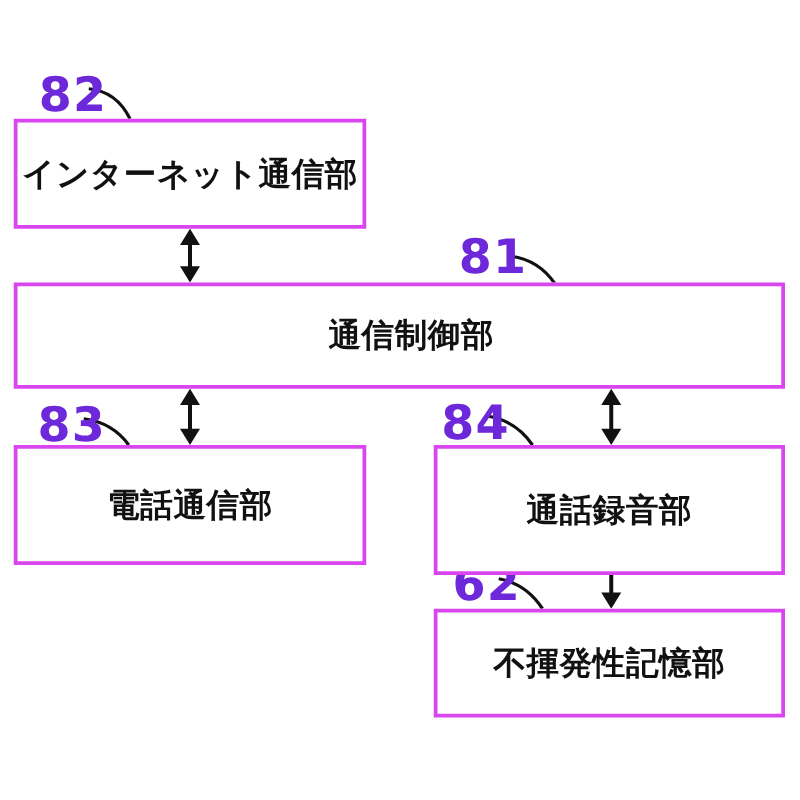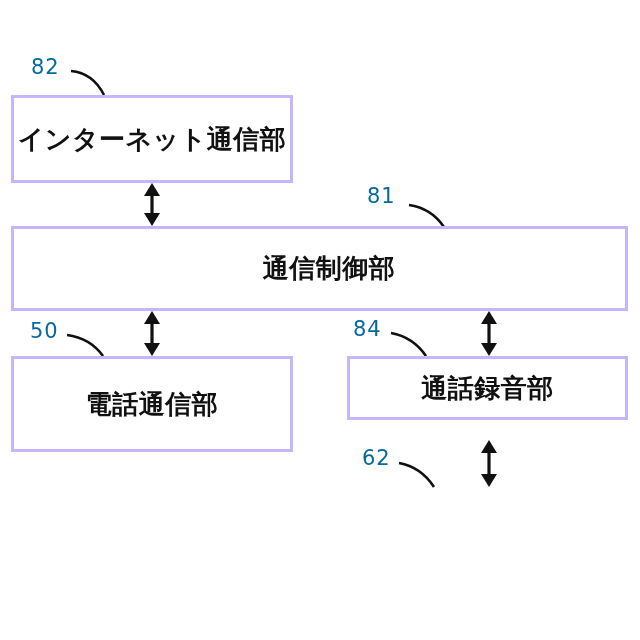--- a/index.html
+++ b/index.html
@@ -10,55 +10,55 @@
   .figure {
     position: relative;
     width: 640px;
     height: 640px;
     background: #ffffff;
     font-family: "DejaVu Sans", sans-serif;
     overflow: hidden;
   }
   .box {
     position: absolute;
-    border: 3px solid #c4b5fd;
+    border: 3px solid #d946ef;
     background: #ffffff;
     display: flex;
     align-items: center;
     justify-content: center;
     box-sizing: border-box;
   }
   .box-label {
     font-size: 26px;
     font-weight: 700;
     color: #111111;
     letter-spacing: 0.5px;
     white-space: nowrap;
   }
   .ref-num {
     position: absolute;
-    font-size: 21px;
-    font-weight: 400;
-    color: #0369a1;
+    font-size: 38px;
+    font-weight: 700;
+    color: #6d28d9;
     line-height: 1;
     letter-spacing: 1px;
   }
   .connector-layer {
     position: absolute;
     left: 0;
     top: 0;
     width: 640px;
     height: 640px;
     pointer-events: none;
   }
   
   #box-internet-comm   { left: 11px;  top: 95px;  width: 282px; height: 88px; }
   #box-comm-control    { left: 11px;  top: 226px; width: 617px; height: 85px; padding-left: 19px; }
   #box-phone-comm      { left: 11px;  top: 356px; width: 282px; height: 96px; }
-  #box-call-recording  { left: 347px; top: 356px; width: 281px; height: 64px; }
+  #box-call-recording  { left: 347px; top: 356px; width: 281px; height: 104px; }
   #box-nonvol-memory   { left: 347px; top: 487px; width: 281px; height: 87px; }
   
   #ref-82 { left: 31px;  top: 57px;  }
   #ref-81 { left: 367px; top: 186px; text-align: center; }
   #ref-83 { left: 30px;  top: 321px; }
   #ref-84 { left: 353px; top: 319px; text-align: right; }
   #ref-62 { left: 362px; top: 448px; text-align: center; }
 </style>
 </head>
 <body>
@@ -93,34 +93,37 @@
 
     <path d="M 71 71 Q 93 73 104 95" fill="none" stroke="#111111" stroke-width="2.6"></path>
     <path d="M 409 205 Q 431 208 444 227" fill="none" stroke="#111111" stroke-width="2.6"></path>
     <path d="M 67 335 Q 90 338 103 356" fill="none" stroke="#111111" stroke-width="2.6"></path>
     <path d="M 391 333 Q 413 337 426 356" fill="none" stroke="#111111" stroke-width="2.6"></path>
     <path d="M 399 463 Q 421 467 434 487" fill="none" stroke="#111111" stroke-width="2.6"></path>
   </svg>
 
   <div class="ref-num" id="ref-82">82</div>
   <div class="ref-num" id="ref-81">81</div>
-  <div class="ref-num" id="ref-83">50</div>
+  <div class="ref-num" id="ref-83">83</div>
   <div class="ref-num" id="ref-84">84</div>
   <div class="ref-num" id="ref-62">62</div>
 
   <div class="box" id="box-internet-comm">
     <span class="box-label">インターネット通信部</span>
   </div>
 
   <div class="box" id="box-comm-control">
     <span class="box-label">通信制御部</span>
   </div>
 
   <div class="box" id="box-phone-comm">
     <span class="box-label">電話通信部</span>
   </div>
 
   <div class="box" id="box-call-recording">
     <span class="box-label">通話録音部</span>
   </div>
 
+  <div class="box" id="box-nonvol-memory">
+    <span class="box-label">不揮発性記憶部</span>
+  </div>
 
 </div>
 
 </body></html>

